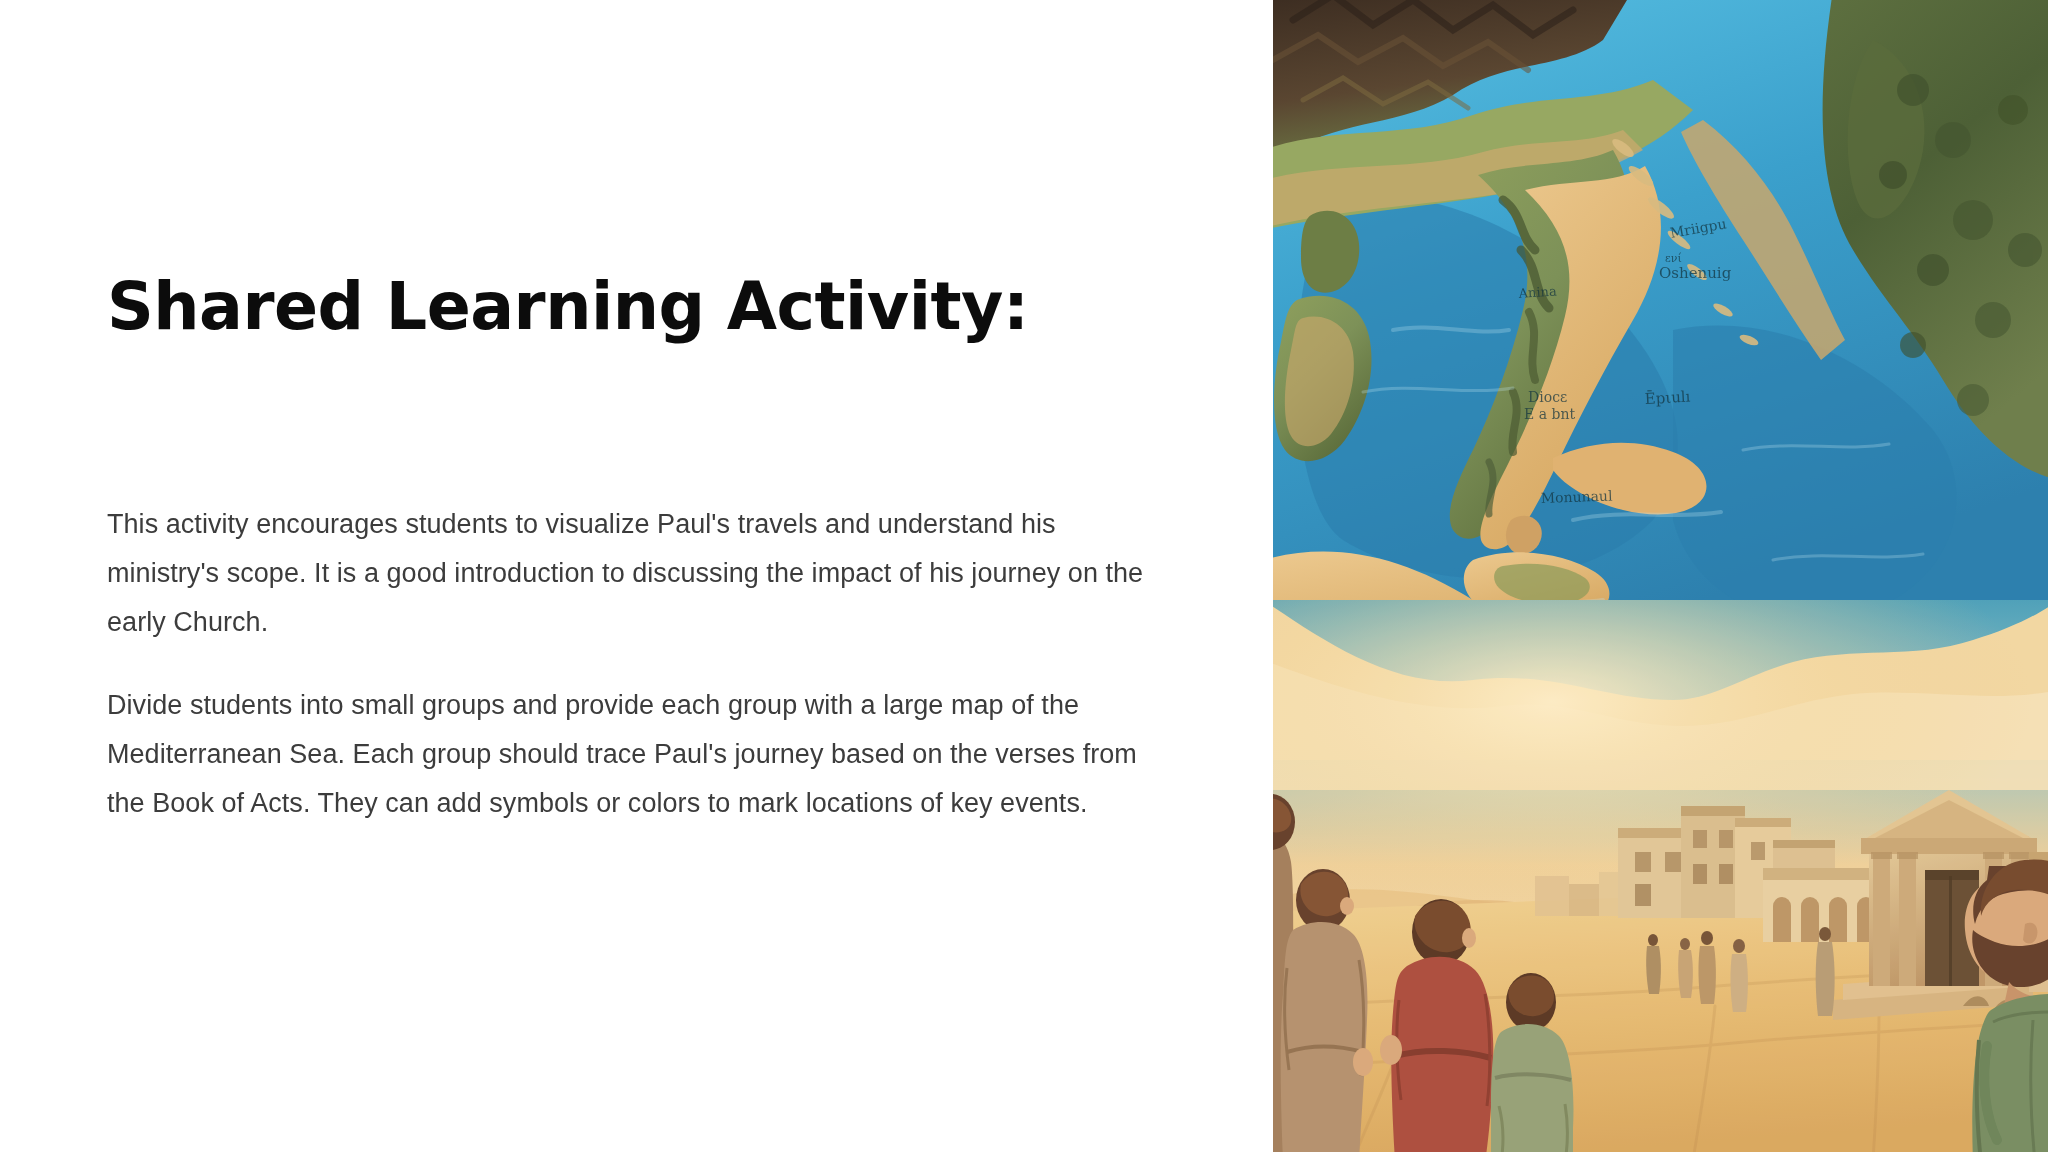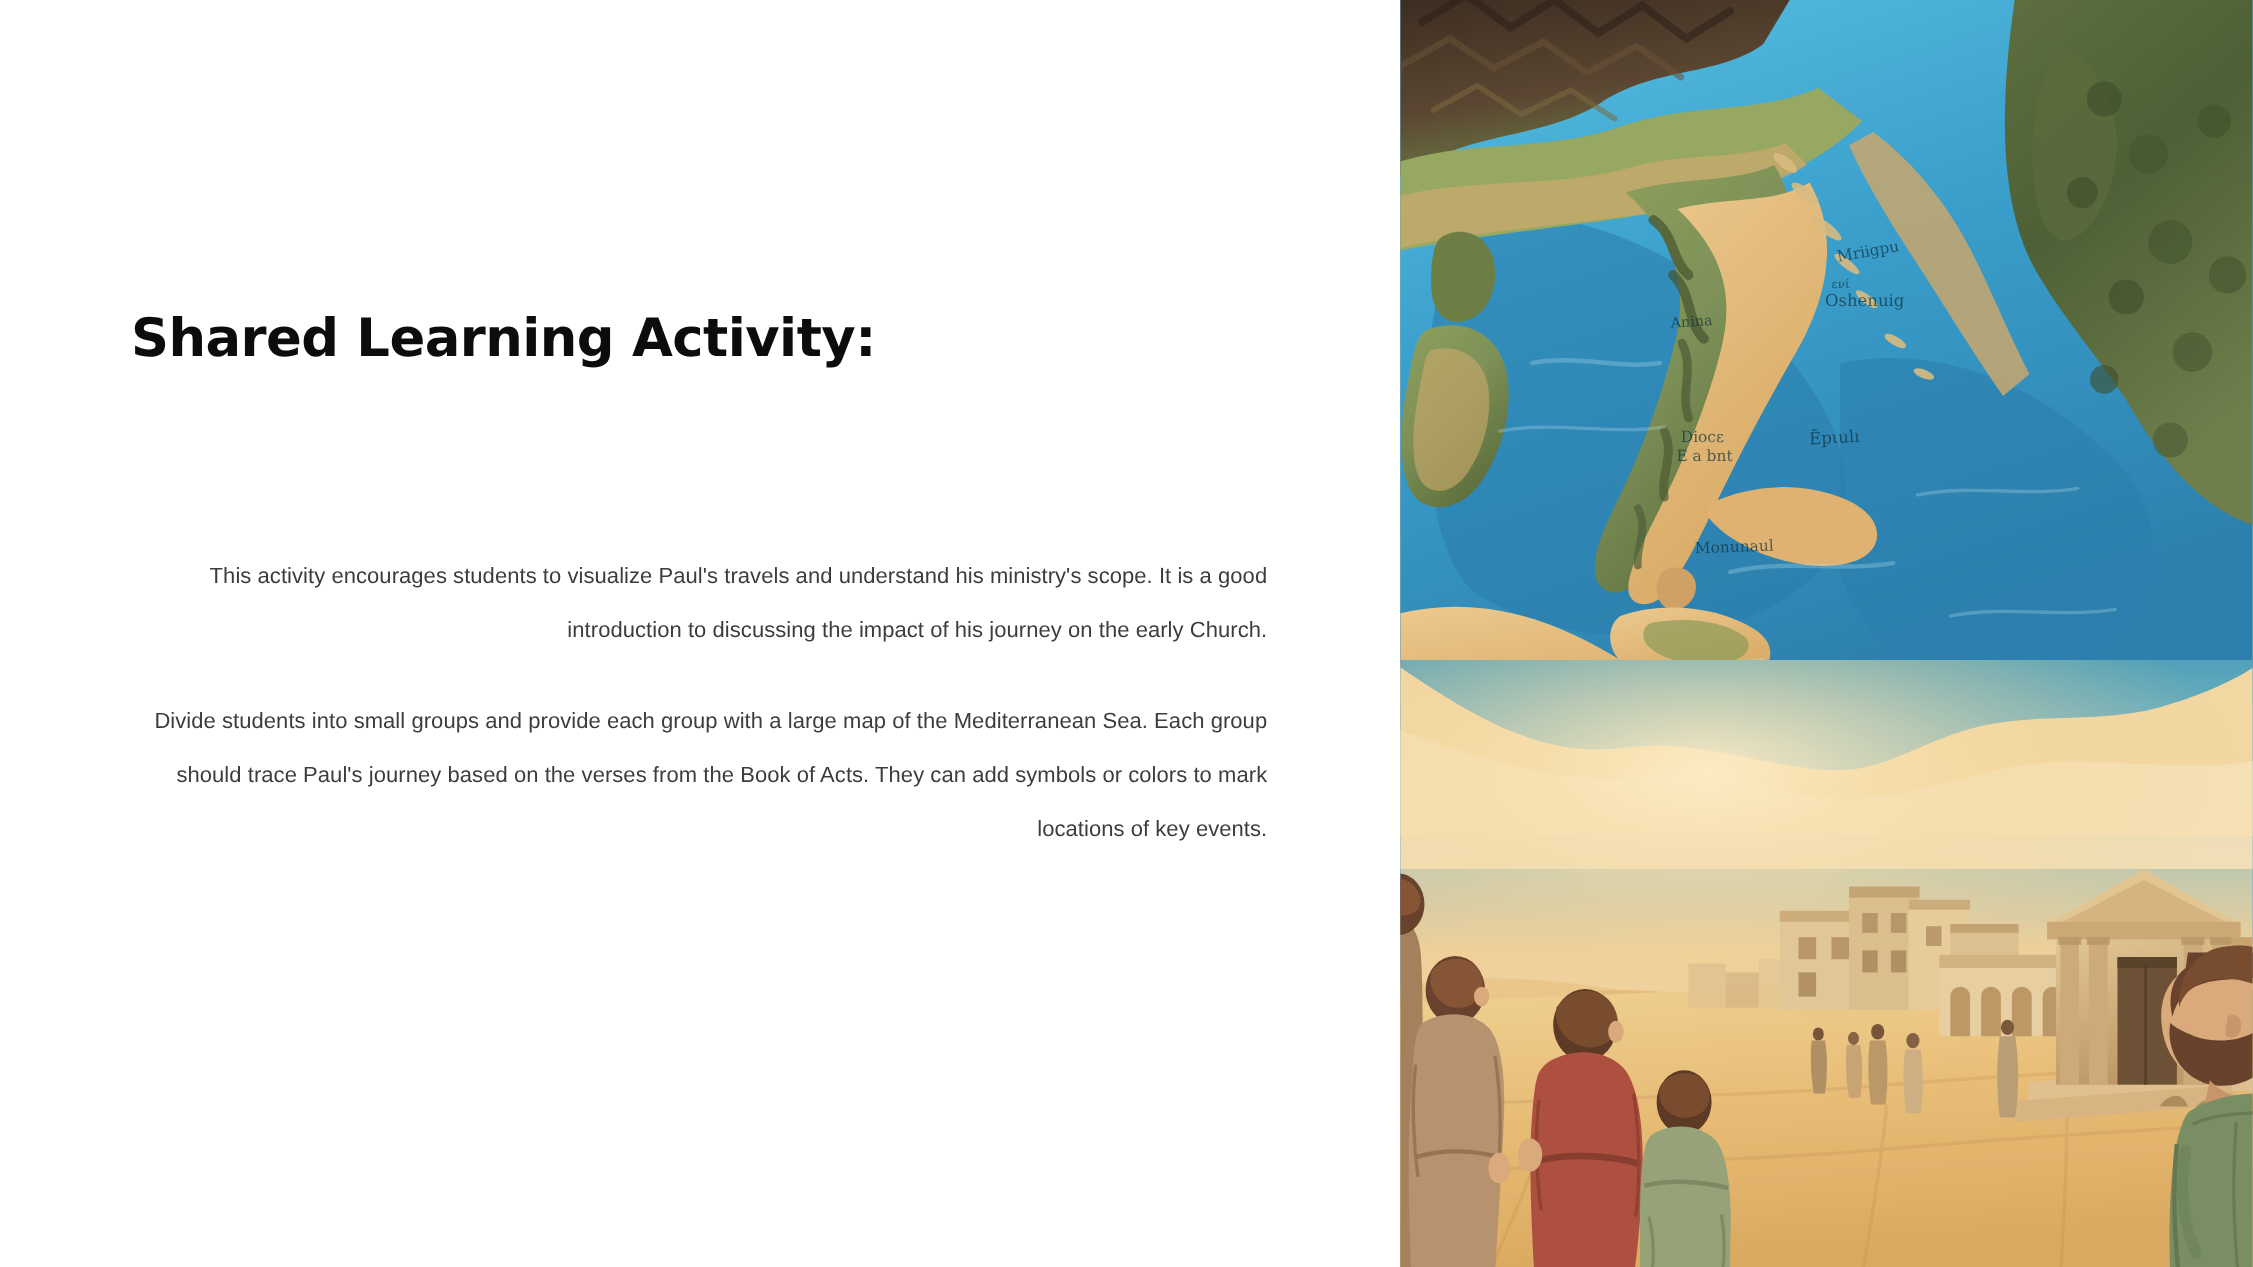--- a/index.html
+++ b/index.html
@@ -28,48 +28,47 @@
     width: 1273px;
     height: 1152px;
     background: #ffffff;
     box-sizing: border-box;
     padding: 0 0 0 107px;
     display: flex;
     flex-direction: column;
     justify-content: flex-start;
   }
   .slide-title {
-    margin: 12px;
+    margin: 0;
     padding: 0;
     position: absolute;
     top: 268px;
     left: 107px;
     width: 1040px;
     font-family: "DejaVu Sans", sans-serif;
-    font-size: 48px;
+    font-size: 65px;
     font-weight: 700;
     line-height: 1.20;
     letter-spacing: -0.5px;
     color: #0c0c0c;
   }
   .body-block {
     position: absolute;
     top: 500px;
     left: 107px;
     width: 1045px;
   }
   .body-para {
     margin: 0 0 34px 0;
     font-family: "Liberation Sans", sans-serif;
-    font-size: 20px;
+    font-size: 27px;
     font-weight: 400;
     line-height: 49px;
     color: #3c3c3c;
     letter-spacing: 0.05px;
-    text-align: right;
   }
   .body-para:last-child { margin-bottom: 0; }
 
   
   .illus-panel {
     position: relative;
     width: 775px;
     height: 1152px;
     overflow: hidden;
     background: #3f7f9c;

